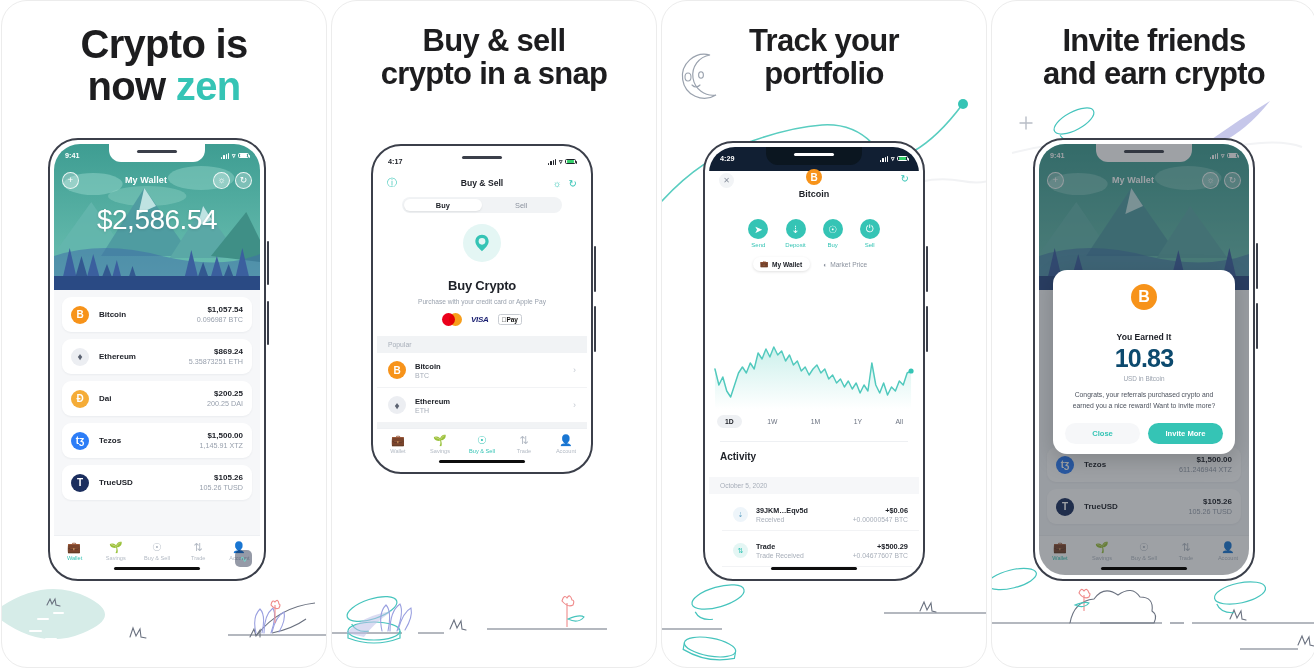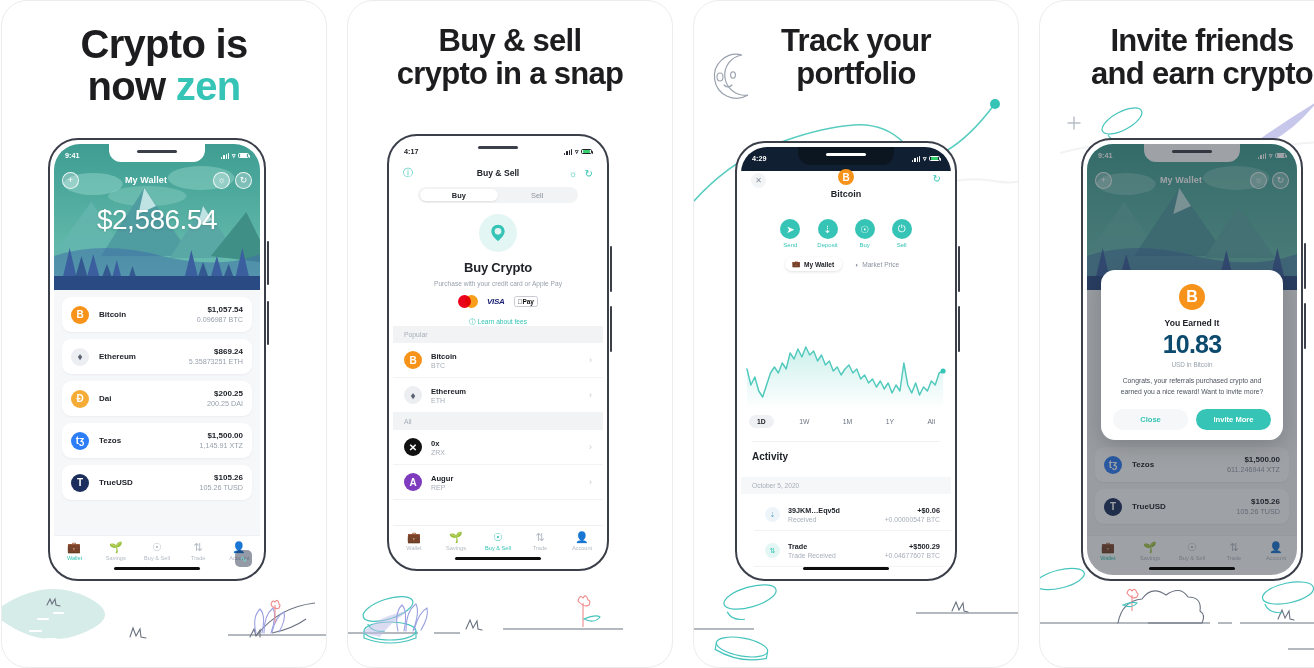--- a/index.html
+++ b/index.html
@@ -3,21 +3,21 @@
 <meta charset="utf-8">
 <style>
   * { box-sizing: border-box; margin: 0; padding: 0; }
   html, body {
     width: 1314px; height: 668px;
     background: #ffffff;
     font-family: "Liberation Sans", sans-serif;
     overflow: hidden;
   }
   .screens {
-    display: flex; gap: 20px;
+    display: flex; gap: 4px;
     width: 1314px; height: 668px;
     padding: 0 1px;
   }
   .panel {
     position: relative;
     width: 326px; height: 668px;
     background: #fff;
     border: 1px solid #ececec;
     border-radius: 26px;
     overflow: hidden;
@@ -45,21 +45,21 @@
   .phone {
     position: absolute;
     border: 2.5px solid #3b3f4a;
     border-radius: 30px;
     background: #fff;
     overflow: hidden;
     z-index: 4;
   }
   .p1 .phone { left: 46px; top: 137px; width: 218px; height: 443px; }
   .p2 .phone { left: 379px - 340px; }
-  .p2 .phone { left: 39px; top: 133px; width: 222px; height: 437px; }
+  .p2 .phone { left: 39px; top: 143px; width: 222px; height: 330px; }
   .p3 .phone { left: 41px; top: 140px; width: 222px; height: 440px; }
   .p4 .phone { left: 41px; top: 137px; width: 222px; height: 443px; }
 
   .screen { position: absolute; inset: 4px; border-radius: 26px; overflow: hidden; background: #fff; }
 
   .sidebtn { position: absolute; width: 2px; background: #3b3f4a; border-radius: 2px; z-index: 5; }
 
   
   .notch {
     position: absolute; left: 50%; transform: translateX(-50%); top: 0;
@@ -133,21 +133,21 @@
   
   .navhdr { position:absolute; top:22px; left:0; right:0; height:22px; display:flex; align-items:center; justify-content:space-between; padding:0 10px; }
   .navhdr .t { position:absolute; left:0; right:0; text-align:center; font-size:8.6px; font-weight:bold; color:#20232a; }
   .navico { color:#35c4b5; font-size:10px; z-index:2; }
   .navr { display:flex; gap:7px; z-index:2; margin-left:auto; }
   .segment { position:absolute; top:47px; left:25px; right:25px; height:16px; background:#f1f3f5; border-radius:9px; display:flex; padding:1.6px; }
   .segment div { flex:1; display:flex; align-items:center; justify-content:center; font-size:7.4px; color:#8b929e; border-radius:8px; }
   .segment div.on { background:#fff; color:#20232a; font-weight:bold; box-shadow:0 1px 2px rgba(0,0,0,.08); }
   .buyhero { position:absolute; top:74px; left:0; right:0; text-align:center; }
   .buyhero .circ { width:38px; height:38px; border-radius:50%; background:#e4f6f4; margin:0 auto; display:flex; align-items:center; justify-content:center; }
-  .buyhero h3 { font-size:13px; font-weight:bold; color:#20232a; margin-top:8px; letter-spacing:-.2px; }
+  .buyhero h3 { font-size:13px; font-weight:bold; color:#20232a; margin-top:16px; letter-spacing:-.2px; }
   .buyhero p { font-size:6.6px; color:#9aa2ae; margin-top:5px; }
   .pays { display:flex; gap:9px; justify-content:center; align-items:center; margin-top:8px; }
   .mc { width:20px; height:13px; position:relative; }
   .mc i { position:absolute; top:0; width:13px; height:13px; border-radius:50%; display:block; }
   .mc i:first-child { left:0; background:#eb001b; }
   .mc i:last-child { right:0; background:#f79e1b; mix-blend-mode:multiply; }
   .visa { font-size:8px; font-weight:bold; font-style:italic; color:#1a1f71; letter-spacing:-.3px; }
   .apay { border:.8px solid #c8ccd2; border-radius:2.5px; padding:1px 3px; font-size:6.5px; font-weight:600; color:#111; }
   .fees { text-align:center; margin-top:10px; font-size:6.6px; color:#35c4b5; }
   .grouplbl { background:#f1f3f5; padding:5px 11px; font-size:6.8px; color:#a7aeb9; }
@@ -191,21 +191,21 @@
   .txrow .tt b { display:block; font-size:7.2px; color:#20232a; }
   .txrow .tt span { display:block; font-size:6.8px; color:#a7aeb9; margin-top:1px; }
   .txrow .rr { margin-left:auto; text-align:right; }
   .txrow .rr b { display:block; font-size:7.4px; color:#20232a; }
   .txrow .rr span { display:block; font-size:6.8px; color:#a7aeb9; margin-top:1px; }
 
   
   .dimmer { position:absolute; inset:0; background:rgba(40,46,56,.45); z-index:20; }
   .modal { position:absolute; left:14px; right:14px; top:126px; background:#fff; border-radius:14px; padding:14px 12px 10px; z-index:21; text-align:center; box-shadow:0 6px 22px rgba(0,0,0,.18); }
   .modal .mc2 { width:26px; height:26px; border-radius:50%; background:#f7931a; color:#fff; font-weight:bold; font-size:16px; display:flex; align-items:center; justify-content:center; margin:0 auto; }
-  .modal h4 { font-size:8.6px; font-weight:bold; color:#20232a; margin-top:8px; }
+  .modal h4 { font-size:8.6px; font-weight:bold; color:#20232a; margin-top:22px; }
   .modal .amt { font-size:25px; font-weight:bold; color:#0c4a6e; letter-spacing:-.8px; margin-top:2px; }
   .modal .usd { font-size:6.4px; color:#9aa2ae; margin-top:2px; }
   .modal .desc { font-size:6.8px; color:#4c525d; line-height:1.55; margin-top:8px; }
   .modal .btns { display:flex; gap:8px; margin-top:12px; }
   .mbtn { flex:1; border-radius:12px; padding:6px 0; font-size:7.6px; font-weight:bold; }
   .mbtn.ghost { background:#f6f7f9; color:#35c4b5; }
   .mbtn.fill { background:#35c4b5; color:#fff; }
 
   
   .deco { position:absolute; inset:0; pointer-events:none; z-index:1; }

